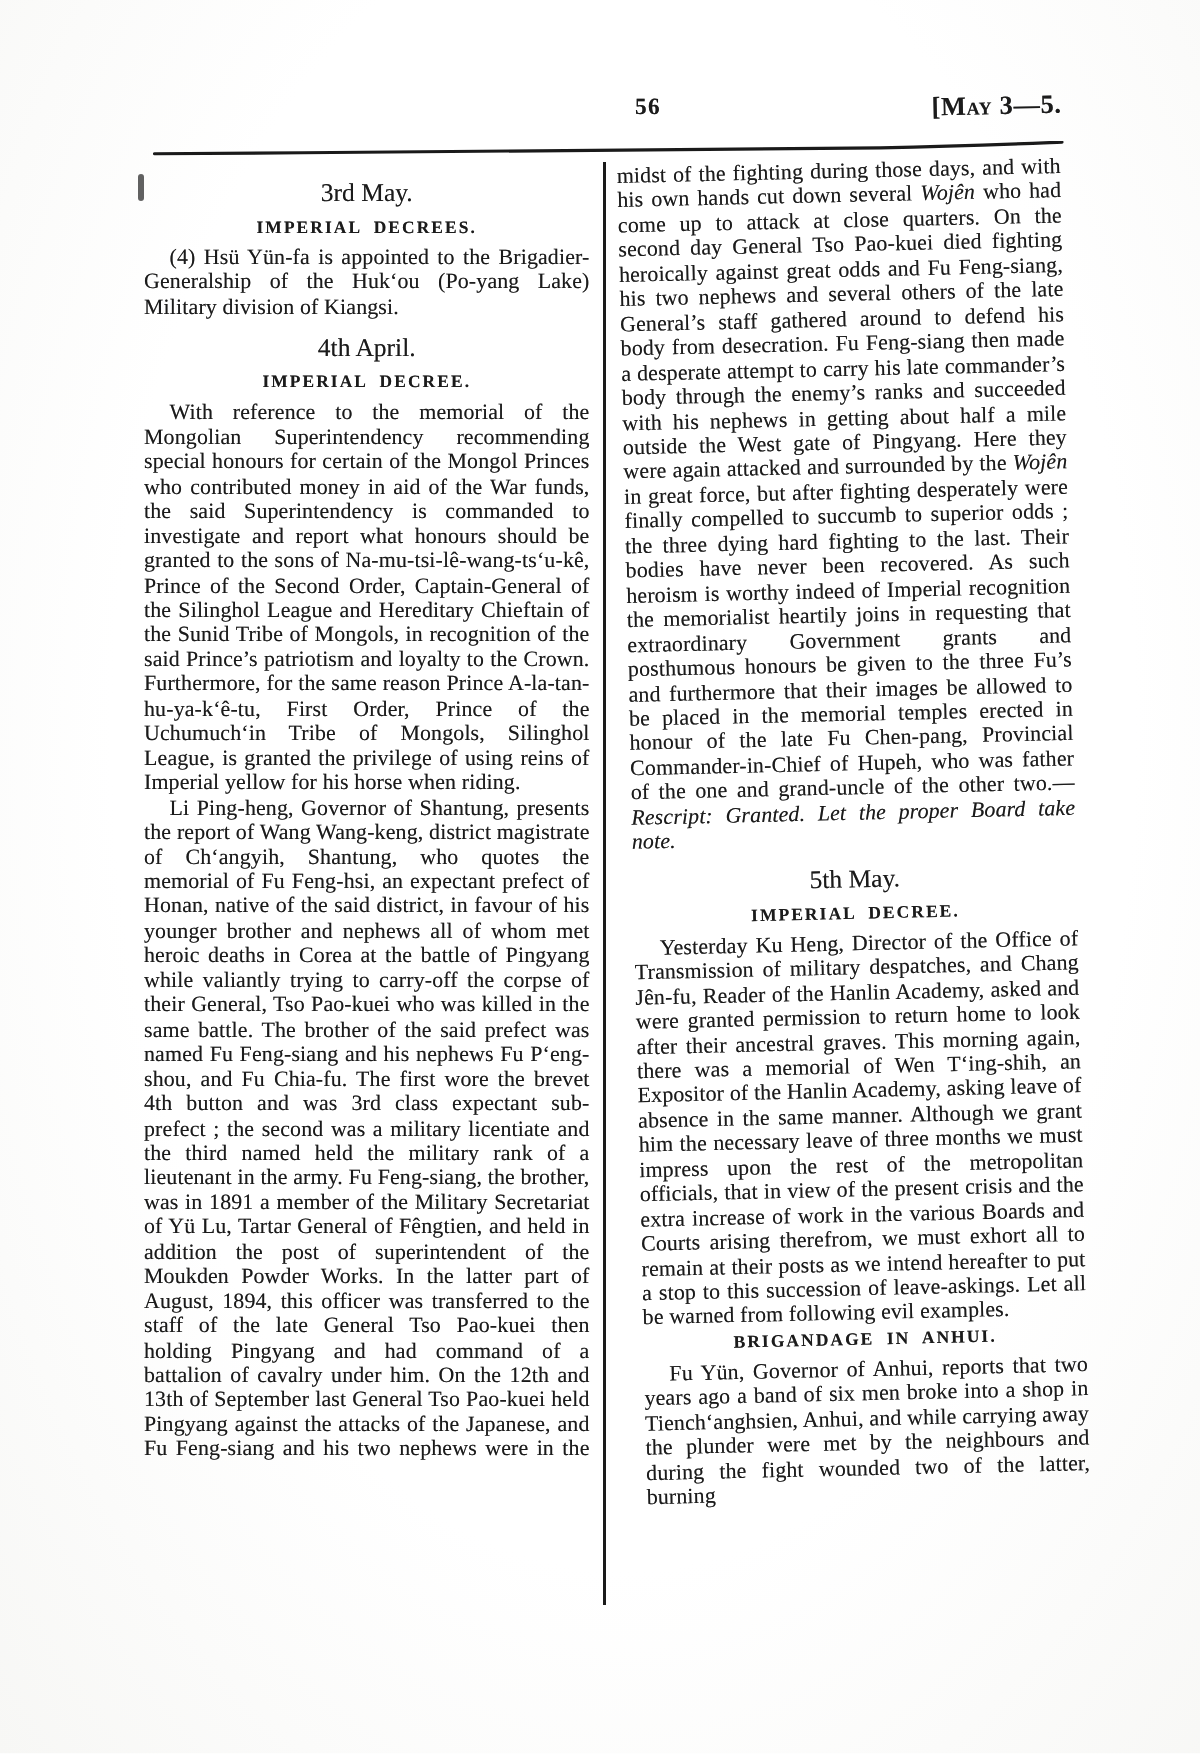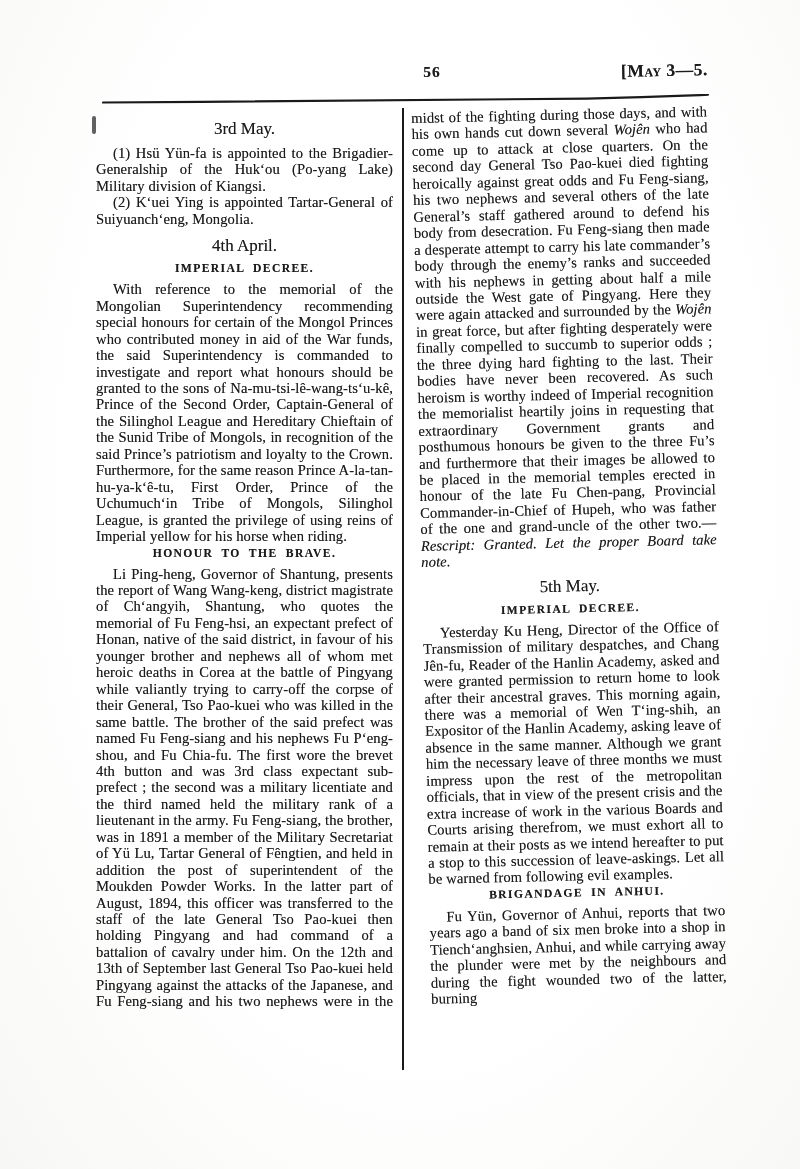--- a/index.html
+++ b/index.html
@@ -61,26 +61,25 @@
   <svg class="rule" width="608" height="12" viewBox="0 0 608 12" aria-hidden="true">
     <path d="M1,8.5 C180,7.2 380,6.8 485,4.6 C545,3.3 585,1.6 606,0.8" fill="none" stroke="#1a1a1a" stroke-width="2.1" stroke-linecap="round"></path>
   </svg>
 
   <div class="speck"></div>
 
   <div class="divider"></div>
 
   <div class="col col-left">
       <h2 class="date-heading">3rd May.</h2>
-      <p class="para"><span>(1) Hsü Yün-fa is appointed to the Brigadier-Generalship of the Huk‘ou (Po-yang Lake) Military division of Kiangsi.</span></p>
-      <p class="para"><span>(2) K‘uei Ying is appointed Tartar-General of Suiyuanch‘eng, Mongolia.</span></p>
+      <h3 class="section-heading">IMPERIAL DECREES.</h3>
+      <p class="para"><span>(4) Hsü Yün-fa is appointed to the Brigadier-Generalship of the Huk‘ou (Po-yang Lake) Military division of Kiangsi.</span></p>
       <h2 class="date-heading">4th April.</h2>
       <h3 class="section-heading">IMPERIAL DECREE.</h3>
       <p class="para"><span>With reference to the memorial of the Mongolian Superintendency recommending special honours for certain of the Mongol Princes who contributed money in aid of the War funds, the said Superintendency is commanded to investigate and report what honours should be granted to the sons of Na-mu-tsi-lê-wang-ts‘u-kê, Prince of the Second Order, Captain-General of the Silinghol League and Hereditary Chieftain of the Sunid Tribe of Mongols, in recognition of the said Prince’s patriotism and loyalty to the Crown.  Furthermore, for the same reason Prince A-la-tan-hu-ya-k‘ê-tu, First Order, Prince of the Uchumuch‘in Tribe of Mongols, Silinghol League, is granted the privilege of using reins of Imperial yellow for his horse when riding.</span></p>
-      <h3 class="section-heading">HONOUR TO THE BRAVE.</h3>
       <p class="para cont"><span>Li Ping-heng, Governor of Shantung, presents the report of Wang Wang-keng, district magistrate of Ch‘angyih, Shantung, who quotes the memorial of Fu Feng-hsi, an expectant prefect of Honan, native of the said district, in favour of his younger brother and nephews all of whom met heroic deaths in Corea at the battle of Pingyang while valiantly trying to carry-off the corpse of their General, Tso Pao-kuei who was killed in the same battle.  The brother of the said prefect was named Fu Feng-siang and his nephews Fu P‘eng-shou, and Fu Chia-fu.  The first wore the brevet 4th button and was 3rd class expectant sub-prefect ; the second was a military licentiate and the third named held the military rank of a lieutenant in the army.  Fu Feng-siang, the brother, was in 1891 a member of the Military Secretariat of Yü Lu, Tartar General of Fêngtien, and held in addition the post of superintendent of the Moukden Powder Works.  In the latter part of August, 1894, this officer was transferred to the staff of the late General Tso Pao-kuei then holding Pingyang and had command of a battalion of cavalry under him.  On the 12th and 13th of September last General Tso Pao-kuei held Pingyang against the attacks of the Japanese, and Fu Feng-siang and his two nephews  were in the</span></p>
     </div>
 
   <div class="col col-right">
       <p class="para noindent"><span>midst of the fighting during those days, and with his own hands cut down several </span><span class="italic">Wojên</span><span> who had come up to attack at close quarters.  On the second day General Tso Pao-kuei died fighting heroically against great odds and Fu Feng-siang, his two nephews and several others of the late General’s staff gathered around to defend his body from desecration.  Fu Feng-siang then made a desperate attempt to carry his late commander’s body through the enemy’s ranks and succeeded with his nephews in getting about half a mile outside the West gate of Pingyang. Here they were again attacked and surrounded by the </span><span class="italic">Wojên</span><span> in great force, but after fighting desperately were finally compelled to succumb to superior odds ; the three dying hard fighting to the last.  Their bodies have never been recovered.  As such heroism is worthy indeed of Imperial recognition the memorialist heartily joins in requesting that extraordinary Government grants and posthumous honours be given to the three Fu’s and furthermore that their images be allowed to be placed in the memorial temples erected in honour of the late Fu Chen-pang, Provincial Commander-in-Chief of Hupeh, who was father of the one and grand-uncle of the other two.—</span><span class="italic">Rescript: Granted.  Let the proper Board take note.</span></p>
       <h2 class="date-heading">5th May.</h2>
       <h3 class="section-heading">IMPERIAL DECREE.</h3>
       <p class="para"><span>Yesterday Ku Heng, Director of the Office of Transmission of military despatches, and Chang Jên-fu, Reader of the Hanlin Academy, asked and were granted permission to return home to look after their ancestral graves.  This morning again, there was a memorial of Wen T‘ing-shih, an Expositor of the Hanlin Academy, asking leave of absence in the same manner. Although we grant him the necessary leave of three months we must impress upon the rest of the metropolitan officials, that in view of the present crisis and the extra increase of work in the various Boards and Courts arising therefrom, we must exhort all to remain at their posts as we intend hereafter to put a stop to this succession of leave-askings.  Let all be warned from following evil examples.</span></p>
       <h3 class="section-heading">BRIGANDAGE IN ANHUI.</h3>
       <p class="para cont"><span>Fu Yün, Governor of Anhui, reports that two years ago a band of six men broke into a shop in Tiench‘anghsien, Anhui, and while carrying away the plunder were met by the neighbours and during the fight wounded two  of  the latter, burning</span></p>

